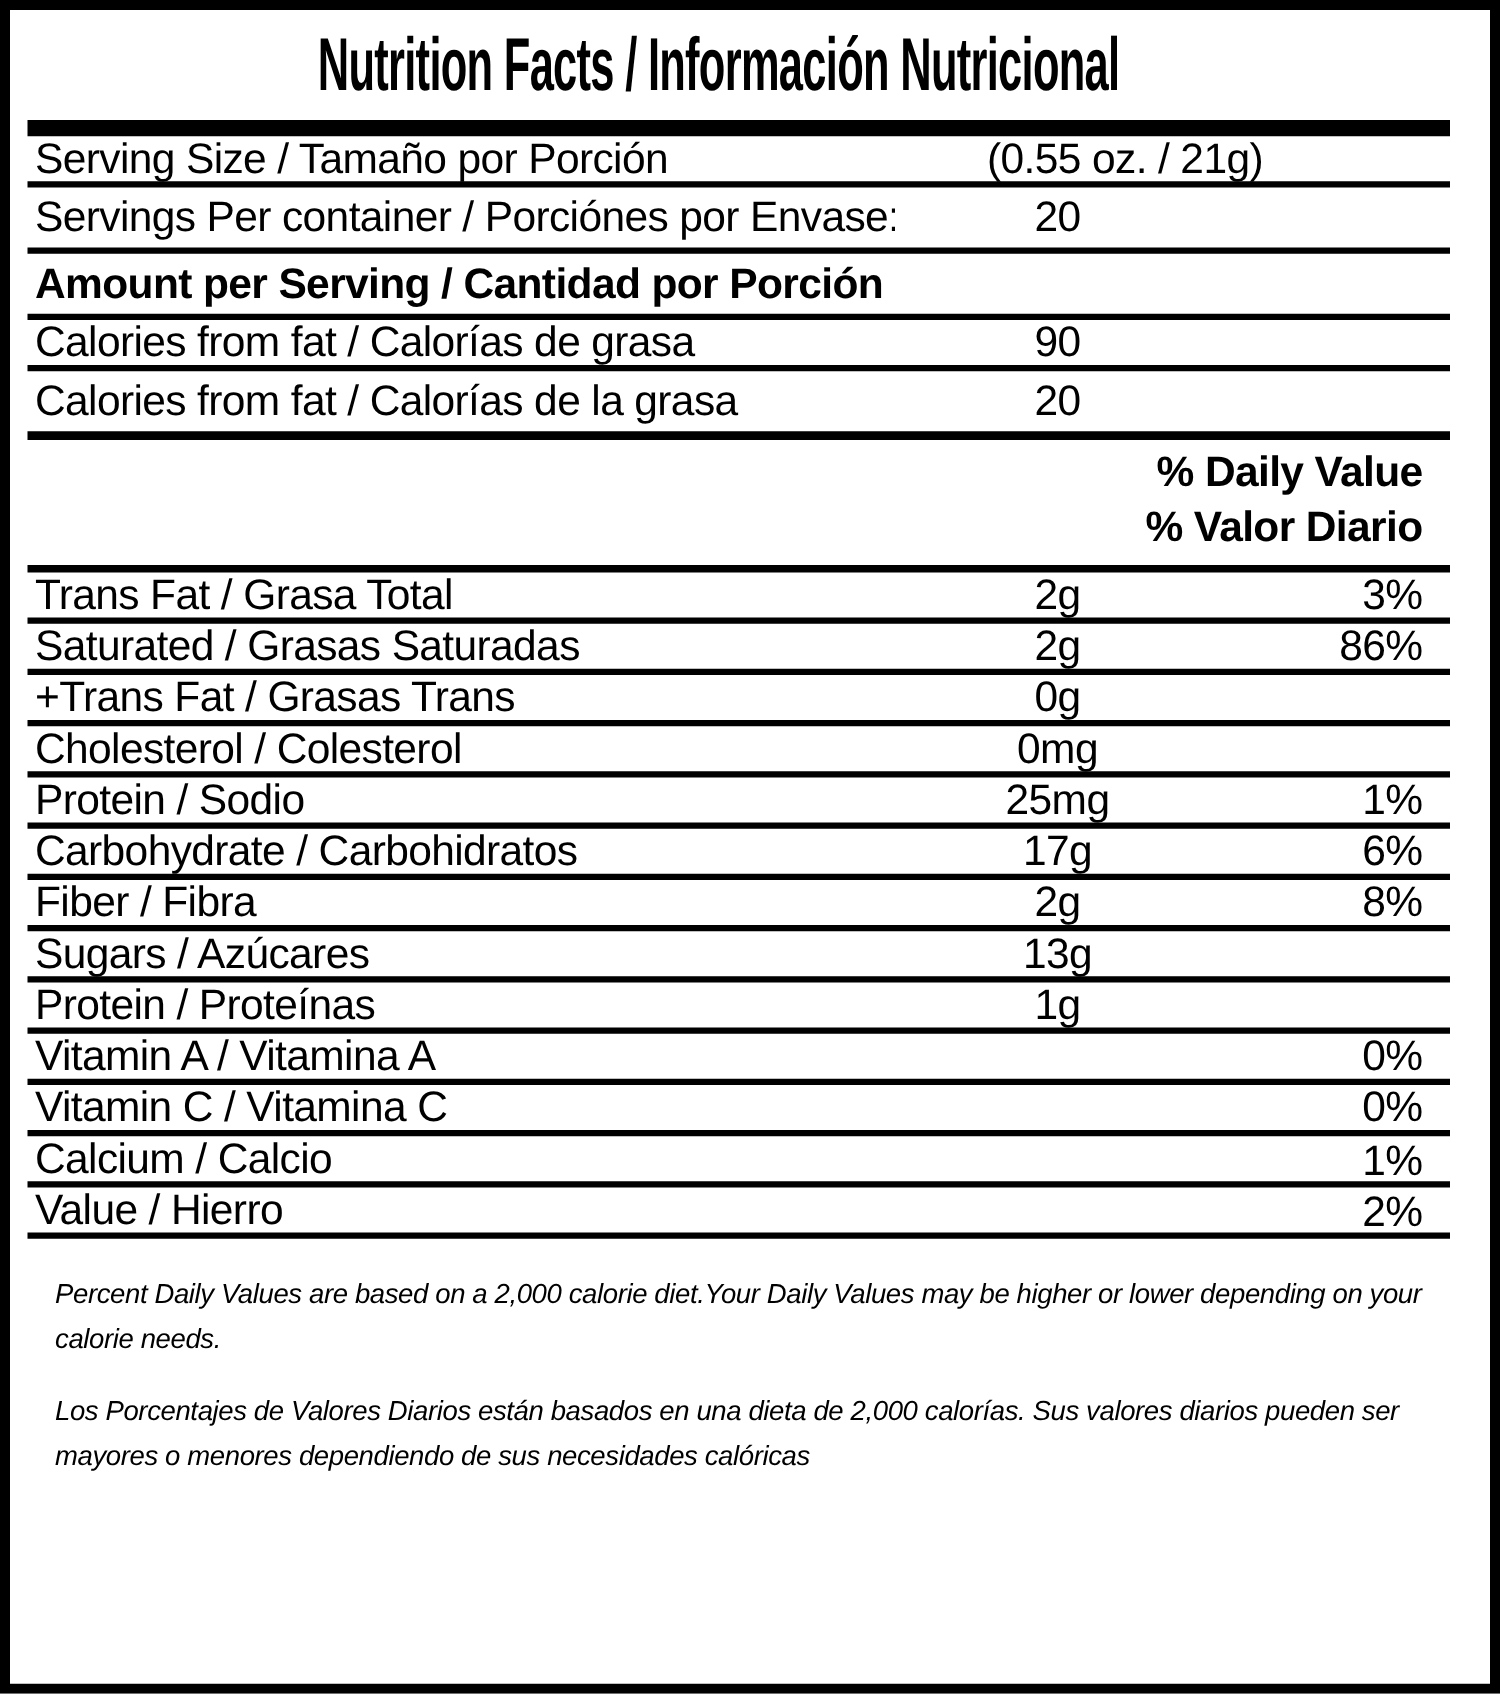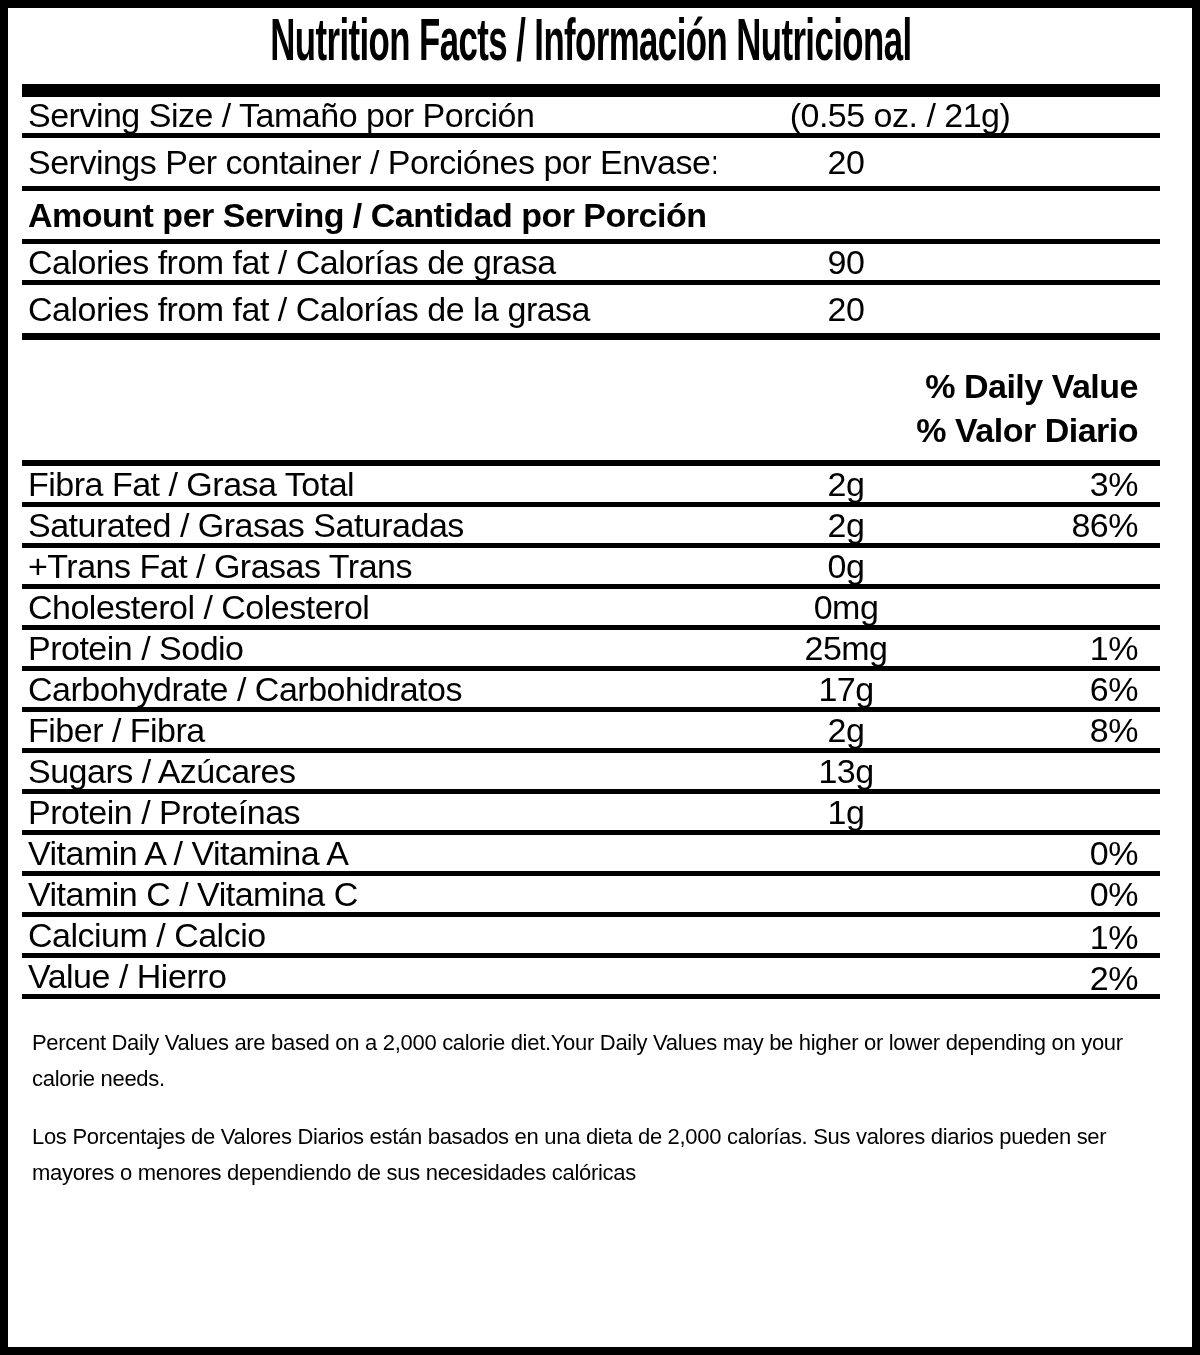--- a/index.html
+++ b/index.html
@@ -16,21 +16,22 @@
     color: #000000;
     font-family: "Liberation Sans", sans-serif;
     overflow: hidden;
   }
   .inner {
     margin: 0 32px 0 14px; 
   }
   
   .title-wrap {
     height: 76px;
-    text-align: center;
+    padding-top: 12px;
+    text-align: left;
     overflow: visible;
     white-space: nowrap;
   }
   .title {
     display: inline-block;
     font-size: 60px;
     font-weight: bold;
     line-height: 64px;
     letter-spacing: -1px;
     transform: scaleX(0.58);
@@ -59,35 +60,35 @@
   .serving-val-cell { width: 320px; padding-right: 100px; text-align: center; flex: 0 0 auto; }
   .bold { font-weight: bold; }
   .sep {
     height: 5px;
     background: #000000;
   }
   .sep--thick { height: 7px; }
   .sep--med { height: 6px; }
   
   .dv-block {
-    padding: 24px 22px 8px 0;
+    padding: 4px 22px 8px 0;
     text-align: right;
     font-weight: bold;
     font-size: 34px;
     letter-spacing: -0.5px;
   }
   .dv-line { line-height: 44px; }
   
   .footnotes {
     padding: 26px 10px 0 6px;
     font-size: 22px;
     letter-spacing: -0.3px;
     line-height: 36px;
   }
-  .footnote { margin: 0 0 22px 4px; }
+  .footnote { margin: 0 0 22px 16px; font-style: italic; }
 </style>
 </head>
 <body>
 
 <div class="nutrition-label">
   <div class="inner">
 
     <div class="title-wrap">
       <span class="title">Nutrition Facts / Información Nutricional</span>
     </div>
@@ -125,21 +126,21 @@
     </div>
     <div class="sep sep--thick"></div>
 
     <div class="dv-block">
       <div class="dv-line">% Daily Value</div>
       <div class="dv-line">% Valor Diario</div>
     </div>
     <div class="sep sep--med"></div>
 
     <div class="row">
-      <span class="label-cell">Fibra Fat / Grasa Total</span>
+      <span class="label-cell">Trans Fat / Grasa Total</span>
       <span class="amount-cell">2g</span>
       <span class="pct-cell">3%</span>
     </div>
     <div class="sep"></div>
 
     <div class="row">
       <span class="label-cell">Saturated / Grasas Saturadas</span>
       <span class="amount-cell">2g</span>
       <span class="pct-cell">86%</span>
     </div>

